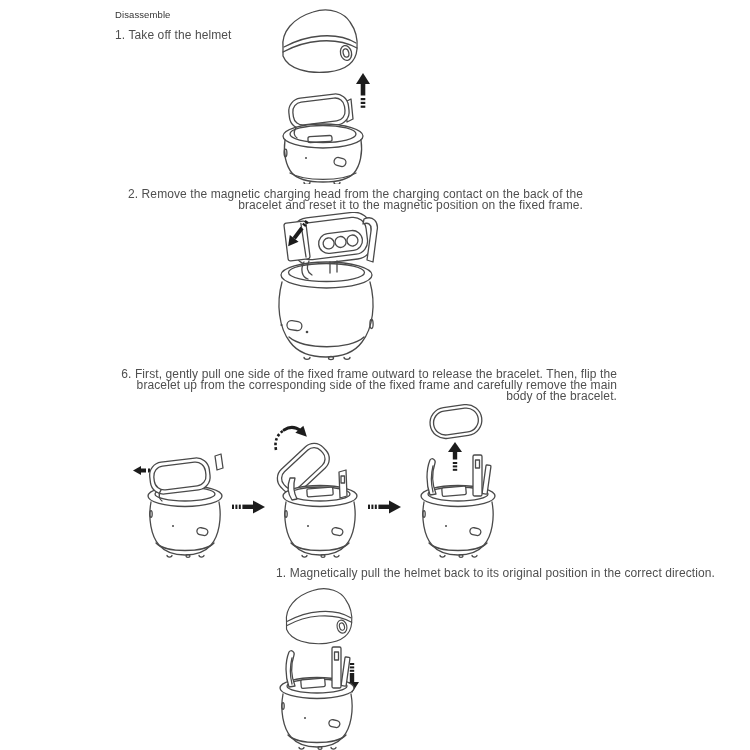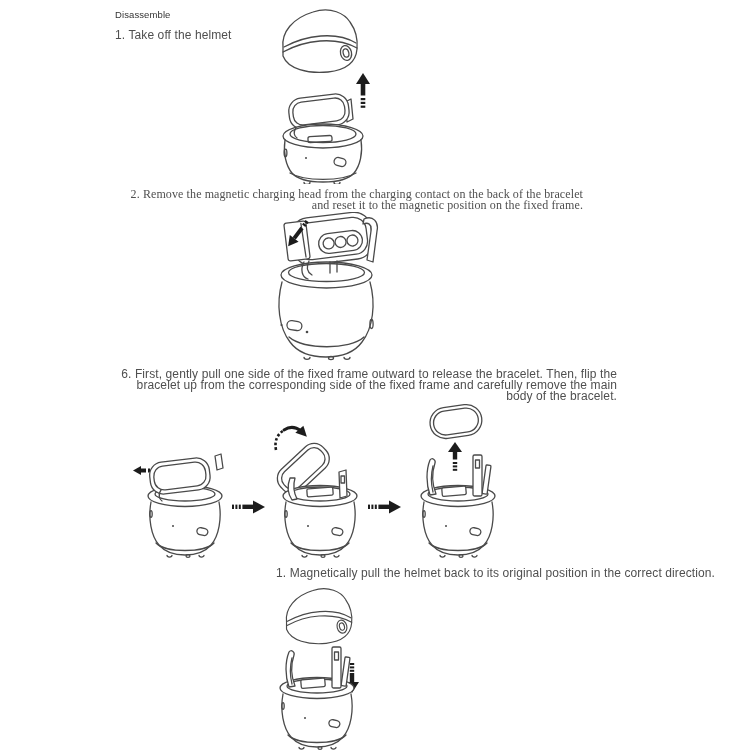--- a/index.html
+++ b/index.html
@@ -17,21 +17,21 @@
   .dt{fill:#4a4a4a;stroke:none;}
   .ar{fill:#1c1c1c;stroke:none;}
   .dsh{fill:none;stroke:#1c1c1c;stroke-width:2.6;stroke-dasharray:2.6 2.1;}
   .sld{fill:none;stroke:#1c1c1c;stroke-width:3;stroke-linecap:round;}
 </style>
 </head>
 <body>
 
 <div class="title" style="left:115px;top:9px;">Disassemble</div>
 <div class="txt" style="left:115px;top:30px;white-space:nowrap;">1. Take off the helmet</div>
-<div class="txt" style="left:115px;top:189px;width:468px;font-family:Liberation Serif, serif;">2. Remove the magnetic charging head from the charging contact on the back of the bracelet and reset it to the magnetic position on the fixed frame.</div>
+<div class="txt" style="left:115px;top:189px;width:468px;">2. Remove the magnetic charging head from the charging contact on the back of the bracelet and reset it to the magnetic position on the fixed frame.</div>
 <div class="txt" style="left:115px;top:369px;width:502px;">6. First, gently pull one side of the fixed frame outward to release the bracelet. Then, flip the bracelet up from the corresponding side of the fixed frame and carefully remove the main body of the bracelet.</div>
 <div class="txt" style="left:115px;top:568px;width:600px;">1. Magnetically pull the helmet back to its original position in the correct direction.</div>
 
 <svg class="fig" style="left:272px;top:6px;" width="110" height="178" viewBox="0 0 110 178">
 
   <g transform="translate(7,2)">
     <path class="fl" d="M4,40 C2,24 14,10 34,4 C52,-2 66,6 71,14 C76,21 79,31 78,41 C77,54 67,62 49,64 C29,66 9,61 4,48 Z"></path>
     <path class="ln" d="M4,44 C26,32 56,28 78,40"></path>
     <path class="ln" d="M5,39 C27,27 57,23 77,35"></path>
     <ellipse class="ln" cx="67" cy="45" rx="5.5" ry="7.5" transform="rotate(-14 67 45)"></ellipse>

